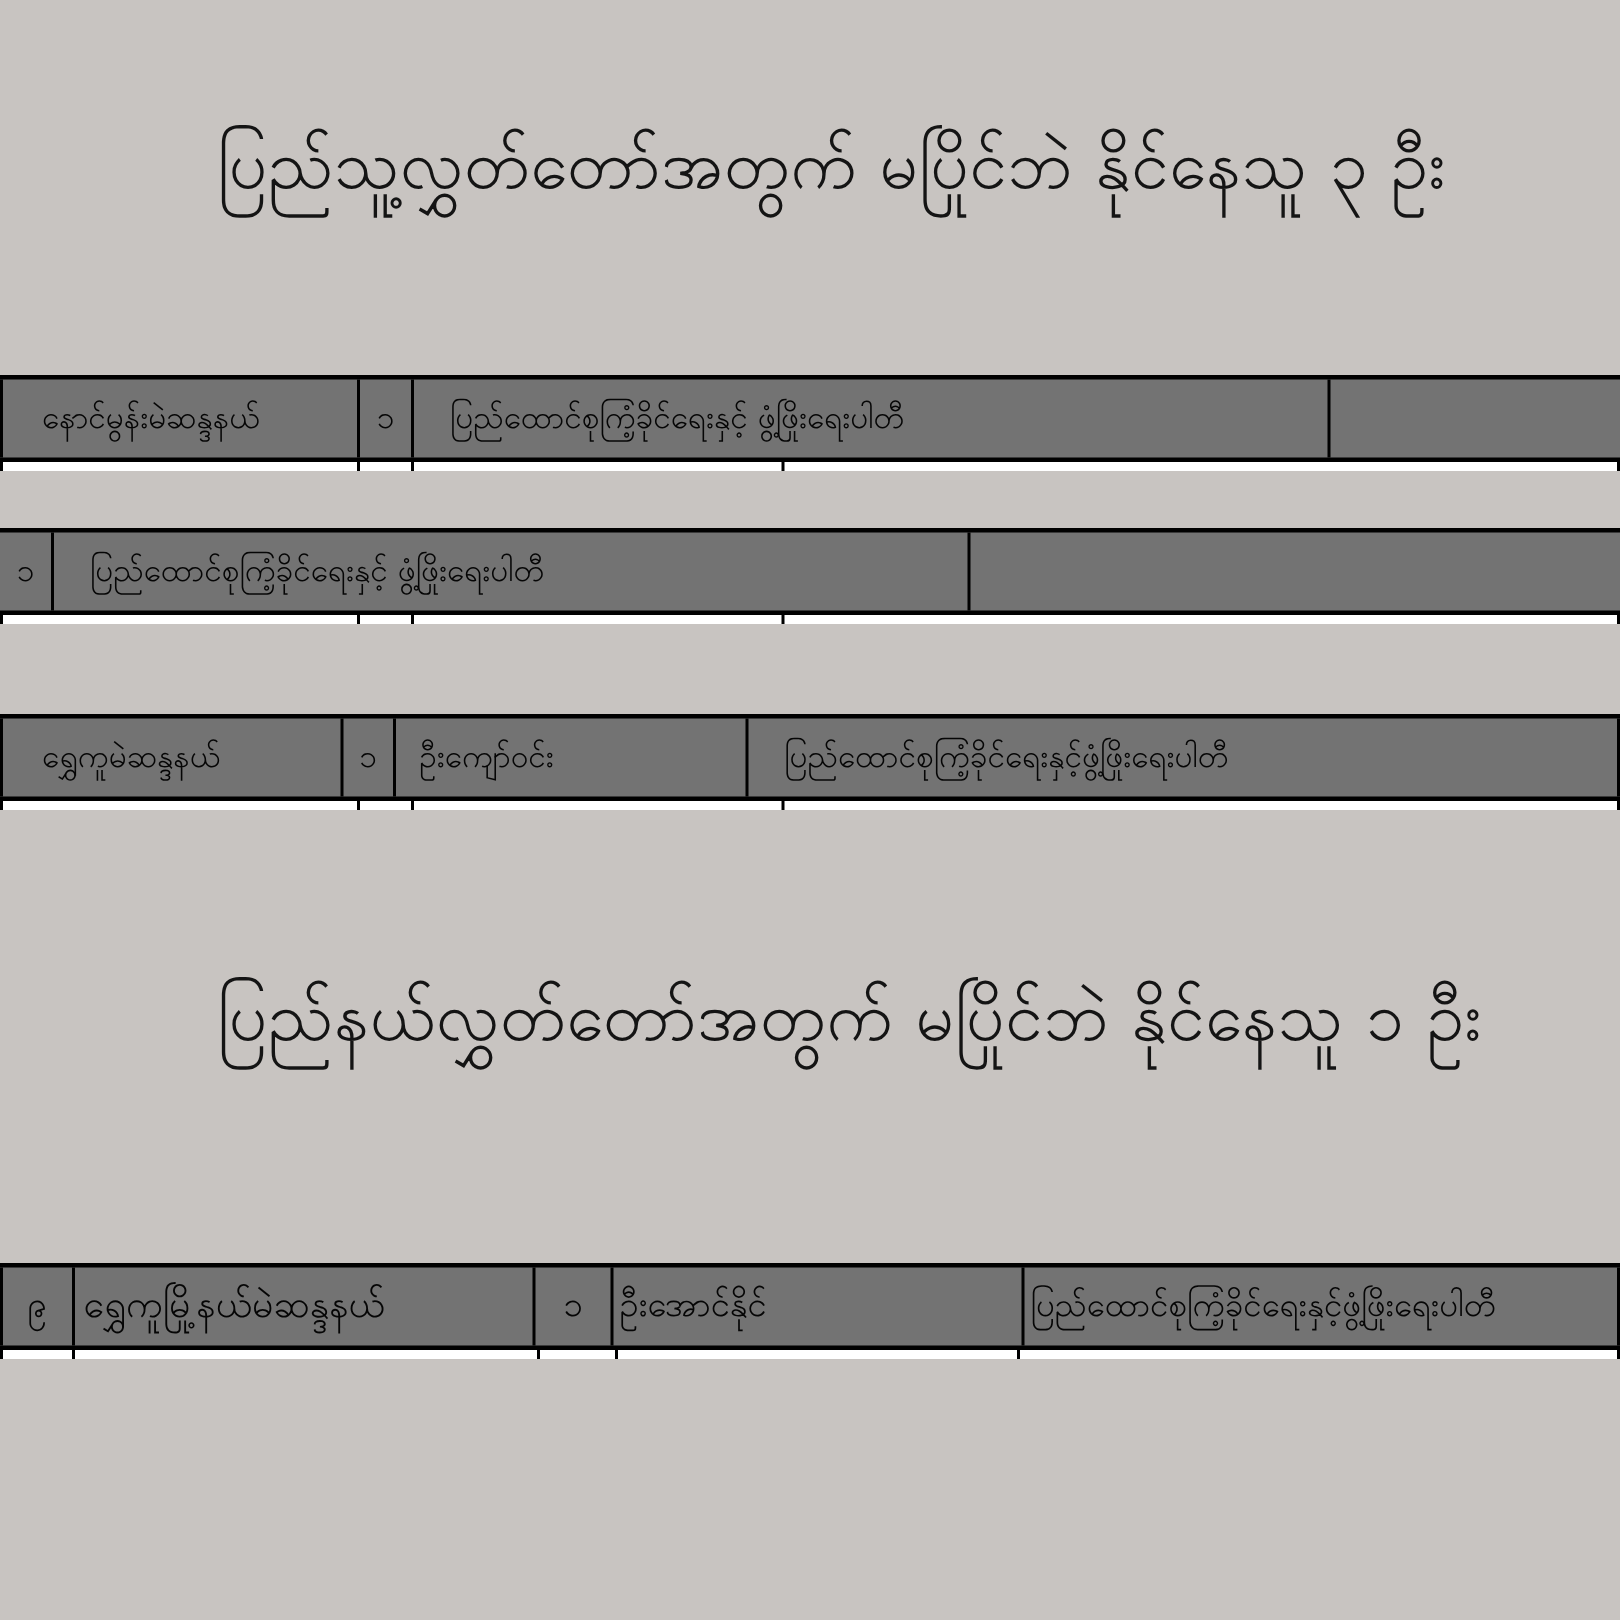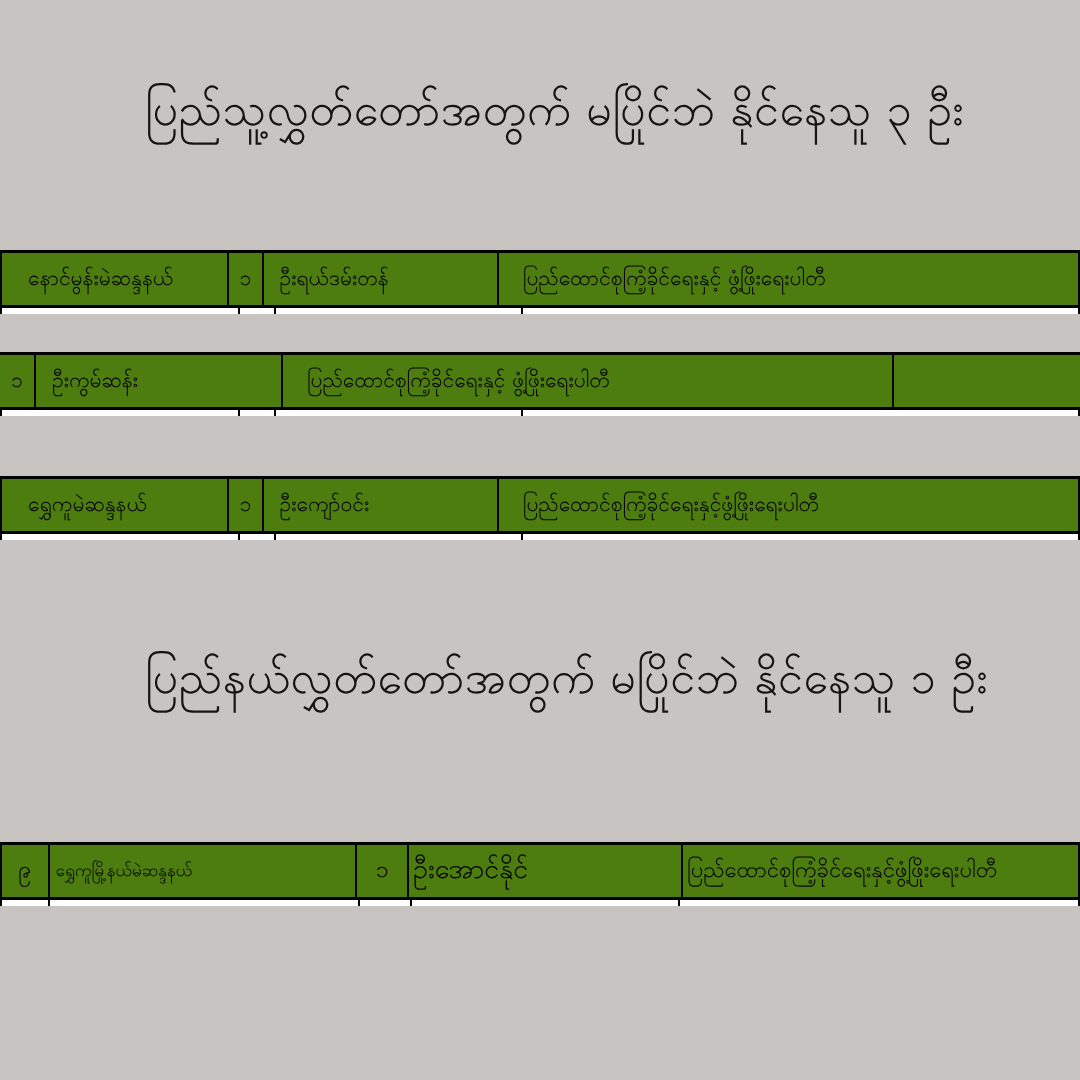--- a/index.html
+++ b/index.html
@@ -36,21 +36,21 @@
   #row-pyithu-0 { top: 250px; }
   #row-pyithu-1 { top: 352px; }
   #row-pyithu-2 { top: 453px; margin-top: 23px; }
   #row-state-0  { top: 842px; }
 
   .trow {
     box-sizing: border-box;
     display: flex;
     width: 1080px;
     height: 58px;
-    background: #4d7c0f;
+    background: #737373;
     border-top: 3px solid #000;
     border-bottom: 3px solid #000;
   }
   .cell {
     box-sizing: border-box;
     display: flex;
     align-items: center;
     border-right: 2px solid #000;
     overflow: hidden;
     white-space: nowrap;
@@ -77,54 +77,52 @@
   
   .pyithu .c-constituency { width: 240px; padding-left: 26px; font-size: 21px; }
   .pyithu .c-count        { width: 36px;  justify-content: center; font-size: 21px; }
   .pyithu .c-name         { width: 247px; padding-left: 16px; font-size: 21px; }
   .pyithu .c-party        { width: 611px; padding-left: 24px; font-size: 21px; }
   .pyithu .s1 { width: 240px; } .pyithu .s2 { width: 36px; }
   .pyithu .s3 { width: 247px; } .pyithu .s4 { width: 557px; }
 
   
   .state .c-serial       { width: 50px;  justify-content: center; font-size: 23px; }
-  .state .c-constituency { width: 310px; padding-left: 6px; font-size: 17px; }
+  .state .c-constituency { width: 310px; padding-left: 6px; font-size: 25px; }
   .state .c-count        { width: 52px;  justify-content: center; font-size: 23px; }
-  .state .c-name         { width: 276px; padding-left: 4px; font-size: 27px; }
+  .state .c-name         { width: 276px; padding-left: 4px; font-size: 23px; }
   .state .c-party        { width: 400px; padding-left: 4px; font-size: 22px; }
   .state .s1 { width: 50px; } .state .s2 { width: 310px; }
   .state .s3 { width: 52px; } .state .s4 { width: 268px; }
   .state .s5 { width: 400px; }
 </style>
 </head>
 <body>
 
 <div id="canvas">
 
   <div id="title-pyithu" class="section-title">ပြည်သူ့လွှတ်တော်အတွက် မပြိုင်ဘဲ နိုင်နေသူ ၃ ဦး</div>
 
   <div id="row-pyithu-0" class="row-snippet pyithu">
     <div class="trow">
       <div class="cell first c-constituency">နောင်မွန်းမဲဆန္ဒနယ်</div>
       <div class="cell c-count">၁</div>
-      <div class="cell c-name">ဦးရယ်ဒမ်းတန်</div>
       <div class="cell c-party">ပြည်ထောင်စုကြံ့ခိုင်ရေးနှင့် ဖွံ့ဖြိုးရေးပါတီ</div>
     </div>
     <div class="crop-sliver">
       <div class="scell first s1"></div>
         <div class="scell s2"></div>
         <div class="scell s3"></div>
         <div class="scell last s4"></div>
     </div>
   </div>
 
   <div id="row-pyithu-1" class="row-snippet pyithu">
     <div class="trow">
       <div class="cell c-count">၁</div>
-      <div class="cell c-name">ဦးကွမ်ဆန်း</div>
       <div class="cell c-party">ပြည်ထောင်စုကြံ့ခိုင်ရေးနှင့် ဖွံ့ဖြိုးရေးပါတီ</div>
     </div>
     <div class="crop-sliver">
       <div class="scell first s1"></div>
         <div class="scell s2"></div>
         <div class="scell s3"></div>
         <div class="scell last s4"></div>
     </div>
   </div>
 

